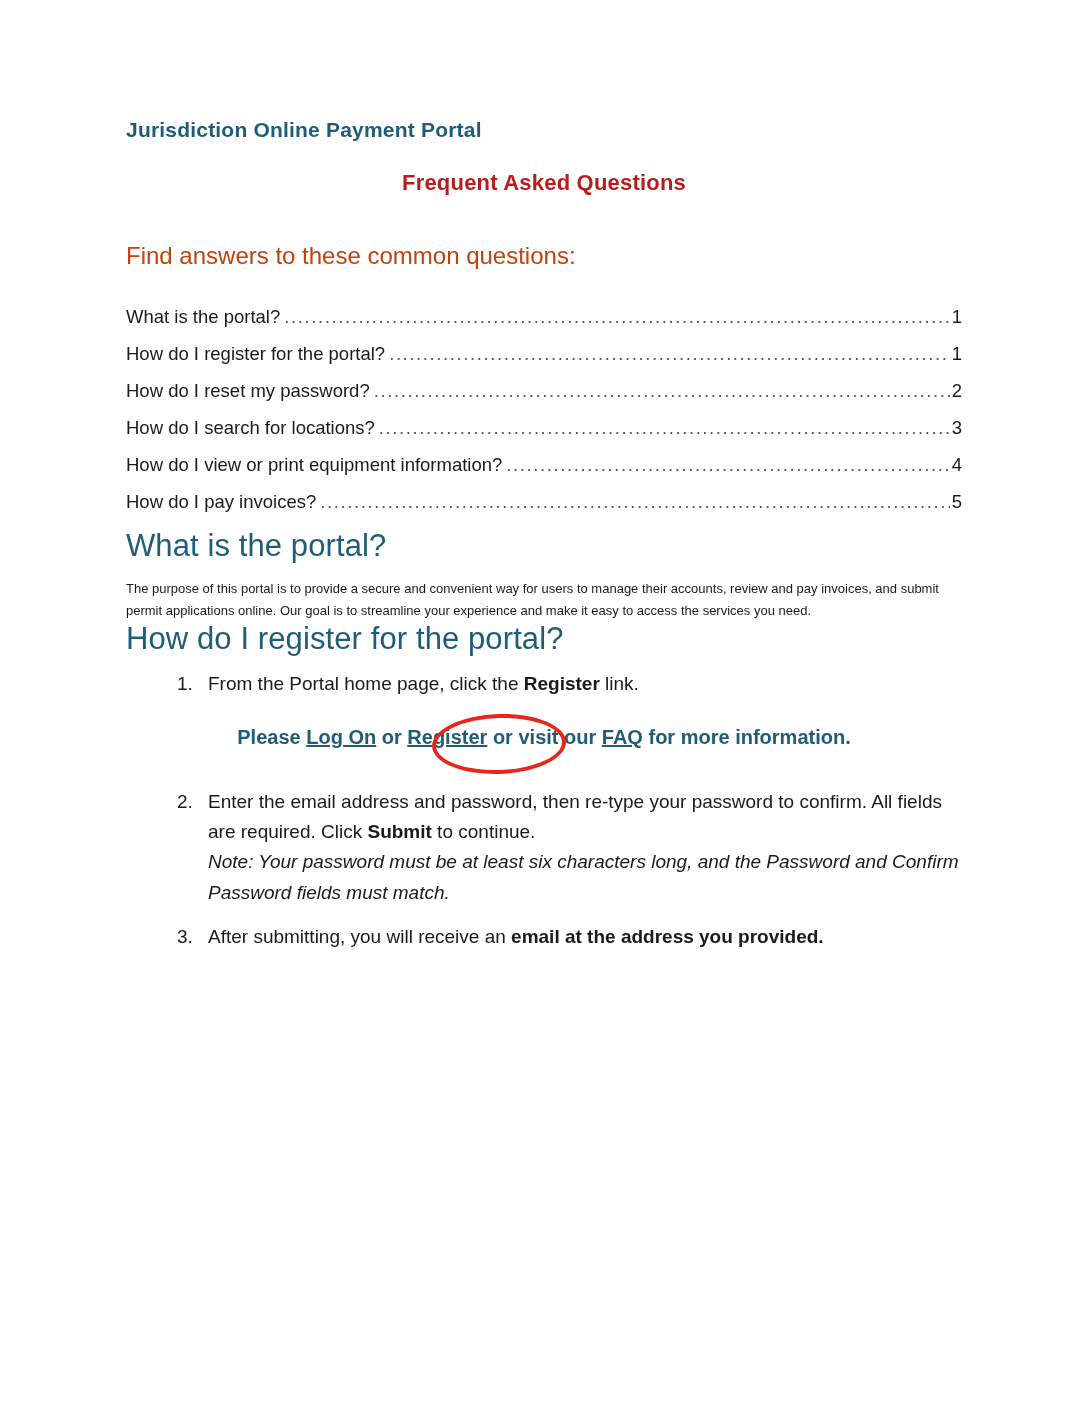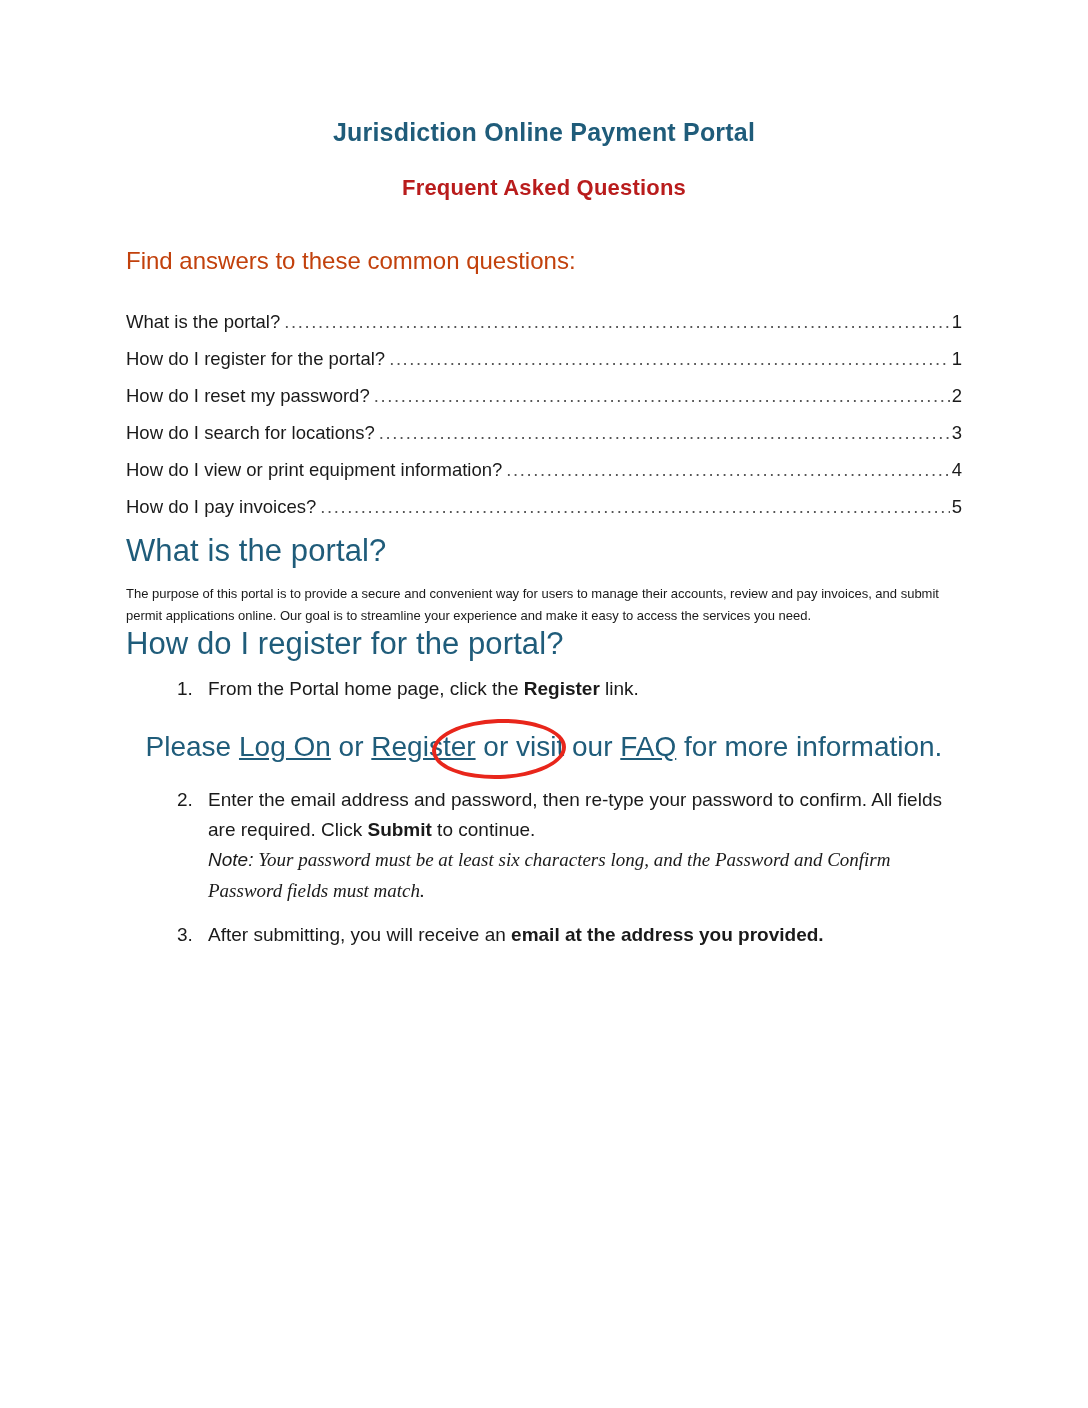--- a/index.html
+++ b/index.html
@@ -16,24 +16,23 @@
     overflow: hidden;
   }
   .page {
     position: relative;
     width: 1088px;
     height: 1408px;
     box-sizing: border-box;
     padding: 118px 126px 0 126px;
   }
   .doc-title {
-    text-align: center;
     color: #1F5C7A;
     font-weight: bold;
-    font-size: 25px;
+    font-size: 21px;
     letter-spacing: 0.2px;
     margin: 0 0 6px 0;
   }
   .doc-subtitle {
     text-align: center;
     color: #b91c1c;
     font-weight: bold;
     font-size: 22px;
     letter-spacing: 0.2px;
     margin: 28px 0 0 0;
@@ -94,24 +93,24 @@
   }
   ol.steps > li {
     margin-bottom: 14px;
     padding-left: 10px;
   }
   ol.steps > li::marker {
     font-size: 19px;
   }
   .callout {
     color: #1F5C7A;
-    font-weight: normal;
-    font-size: 28px;
+    font-weight: bold;
+    font-size: 20px;
     text-align: center;
-    margin: 26px 0 22px 0;
+    margin: 26px 0 38px 0;
     position: relative;
   }
   .callout a {
     color: #1F5C7A;
     text-decoration: underline;
   }
   .ellipse {
     position: absolute;
     border: 4px solid #e8261b;
     border-radius: 50%;
@@ -130,21 +129,21 @@
     line-height: 1.6;
   }
   ul.subnote > li {
     padding-left: 12px;
   }
   .note-label {
     font-weight: normal;
     font-style: italic;
     text-align: center;
   }
-  .ital { font-style: italic; font-family: Liberation Serif, serif; }
+  .ital { font-style: italic; }
   .bold { font-weight: bold; }
 </style>
 </head>
 <body>
 
 <div class="page">
 
   <div class="doc-title">Jurisdiction Online Payment Portal</div>
   <div class="doc-subtitle">Frequent Asked Questions</div>
 

